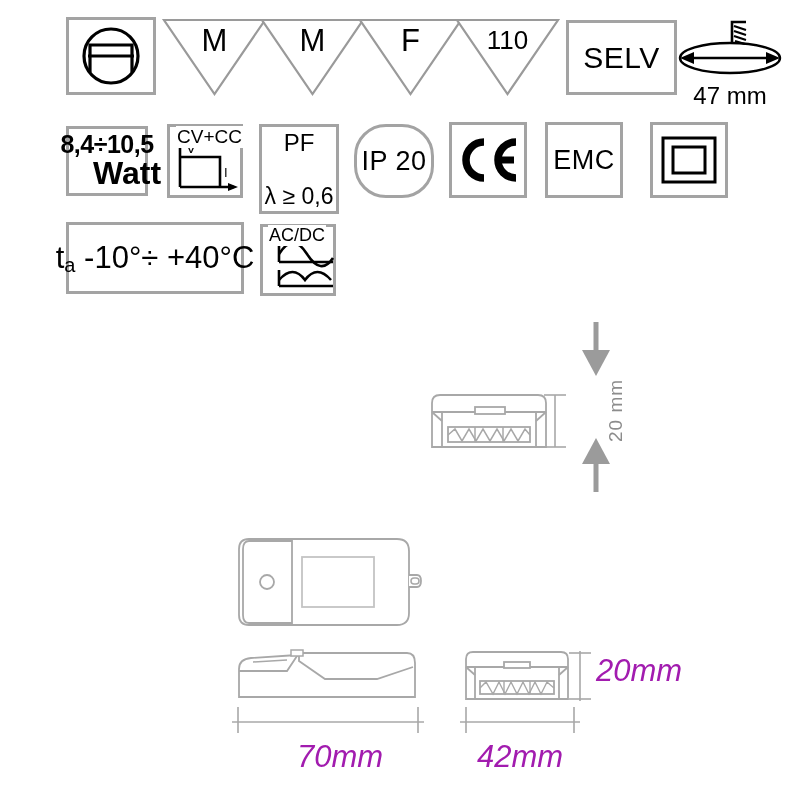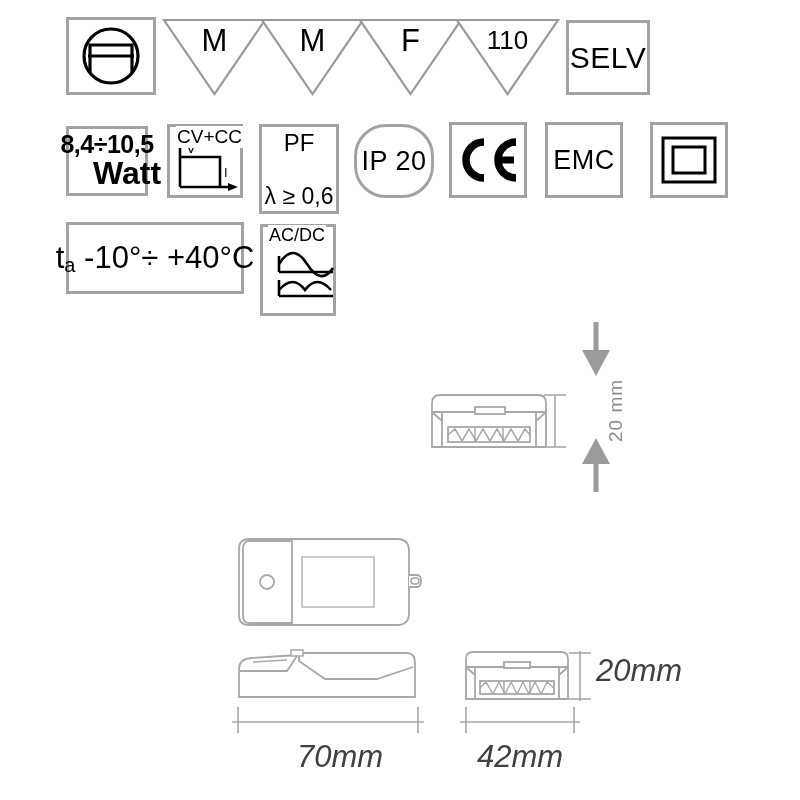--- a/index.html
+++ b/index.html
@@ -116,21 +116,21 @@
     font-size: 24px;
     margin-top: 2px;
     white-space: nowrap;
   }
 
   
   .dim-label {
     position: absolute;
     font-style: italic;
     font-size: 31px;
-    color: #404040;
+    color: #a21caf;
     white-space: nowrap;
   }
   .vdim-label {
     position: absolute;
     font-size: 19px;
     color: #8c8c8c;
     white-space: nowrap;
     transform: rotate(-90deg);
     transform-origin: left top;
     letter-spacing: 1px;
@@ -172,24 +172,35 @@
     <span class="tri-label">F</span>
   </div>
 
   <div class="icon-tri" style="left:455px; top:17px; width:105px; height:80px;">
     <svg width="105" height="80" viewBox="0 0 105 80">
       <polygon points="2,3 103,3 52.5,77" fill="#fff" stroke="#9a9a9a" stroke-width="2.2"></polygon>
     </svg>
     <span class="tri-label small">110</span>
   </div>
 
-  <div class="icon-box" style="left:566px; top:20px; width:84px; height:75px;">
+  <div class="icon-box" style="left:566px; top:20px; width:111px; height:75px;">
     <span class="lbl-selv">SELV</span>
   </div>
 
+  <div class="drill-wrap" style="left:672px; top:18px; width:116px;">
+    <svg width="116" height="62" viewBox="0 0 116 62">
+      <ellipse cx="58" cy="40" rx="50" ry="15" fill="none" stroke="#000" stroke-width="2.4"></ellipse>
+      <line x1="16" y1="40" x2="100" y2="40" stroke="#000" stroke-width="2.6"></line>
+      <polygon points="8,40 22,34 22,46" fill="#000"></polygon>
+      <polygon points="108,40 94,34 94,46" fill="#000"></polygon>
+      <path d="M60 26 L60 4 L74 4" fill="none" stroke="#000" stroke-width="2.6"></path>
+      <path d="M62 8 L74 12 M62 13 L74 17 M62 18 L74 22 M63 23 L73 26" stroke="#000" stroke-width="2.1" fill="none"></path>
+    </svg>
+    <span class="drill-label">47 mm</span>
+  </div>
 
   <div class="icon-box" style="left:66px; top:126px; width:82px; height:70px;">
     <div class="watt-wrap">
       <span class="watt-top">8,4÷10,5</span>
       <span class="watt-bot">Watt</span>
     </div>
   </div>
 
   <div class="icon-box" style="left:167px; top:124px; width:76px; height:74px;">
     <svg width="70" height="68" viewBox="0 0 70 68">
@@ -231,21 +242,21 @@
     <svg width="56" height="50" viewBox="0 0 56 50">
       <rect x="2" y="3" width="52" height="44" fill="none" stroke="#000" stroke-width="3"></rect>
       <rect x="12" y="12" width="32" height="26" fill="none" stroke="#000" stroke-width="3"></rect>
     </svg>
   </div>
 
   <div class="icon-box" style="left:66px; top:222px; width:178px; height:72px;">
     <span class="ta-text"><span>t</span><span class="sub">a</span><span> -10°÷ +40°C</span></span>
   </div>
 
-  <div class="icon-box" style="left:260px; top:224px; width:76px; height:92px;padding-left:13px;">
+  <div class="icon-box" style="left:260px; top:224px; width:76px; height:72px;padding-left:13px;">
     <svg width="68" height="64" viewBox="0 0 68 64">
       <line x1="8" y1="18" x2="8" y2="34" stroke="#000" stroke-width="2.6"></line>
       <line x1="8" y1="34" x2="62" y2="34" stroke="#000" stroke-width="2.6"></line>
       <path d="M8 26 Q22 4 36 26 Q50 48 62 30" fill="none" stroke="#000" stroke-width="2.6"></path>
       <line x1="8" y1="42" x2="8" y2="58" stroke="#000" stroke-width="2.6"></line>
       <line x1="8" y1="58" x2="62" y2="58" stroke="#000" stroke-width="2.6"></line>
       <path d="M8 52 Q22 36 34 52 Q46 36 60 52" fill="none" stroke="#000" stroke-width="2.6"></path>
     </svg>
     <span style="position:absolute; top:-2px; left:5px; font-size:18px; background:#fff; padding:0 1px;">AC/DC</span>
   </div>

